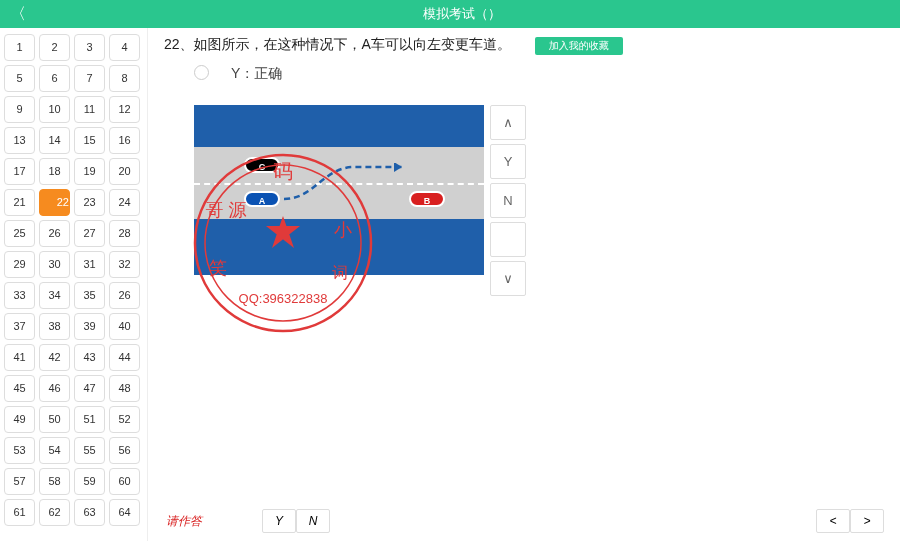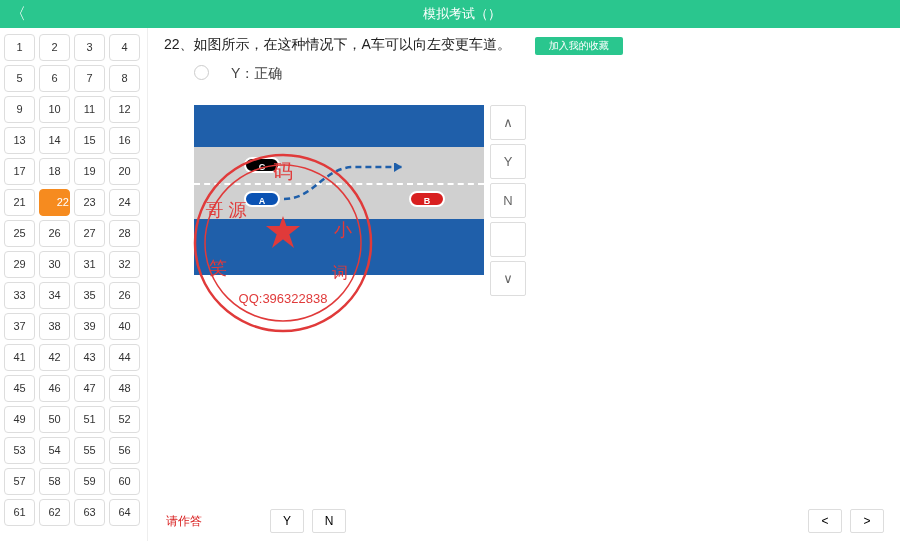--- a/index.html
+++ b/index.html
@@ -24,21 +24,21 @@
 .lane-dash { position: absolute; left: 0; right: 0; top: 50%; height: 0; border-top: 2px dashed #fff; }
 .car { position: absolute; width: 36px; height: 16px; border-radius: 8px; color: #fff; font-size: 9px; font-weight: bold; text-align: center; line-height: 16px; border: 2px solid #fff; }
 .car-c { background: #000; top: 10px; left: 50px; }
 .car-a { background: #0a52b3; top: 44px; left: 50px; }
 .car-b { background: #d81f1f; top: 44px; left: 215px; }
 .arrow-path { position: absolute; top: 16px; left: 90px; width: 130px; height: 40px; }
 .ctrl-col { display: flex; flex-direction: column; gap: 4px; }
 .ctrl-btn { width: 36px; height: 35px; border: 1px solid #ddd; background: #fff; font-size: 13px; color: #666; text-align: center; line-height: 33px; cursor: pointer; border-radius: 2px; }
 .spacer { flex: 1; }
 .judge-label { color: #2ac68e; font-size: 12px; margin-bottom: 6px; margin-left: 2px; }
-.bottom-bar { display: flex; align-items: center; gap: 8px; padding: 2px 0 0 2px; }
+.bottom-bar { display: flex; align-items: center; gap: 0; padding: 2px 0 0 2px; font-style: italic; }
 .bottom-label { color: #d81f1f; font-size: 12px; margin-right: 60px; }
 .bottom-btn { width: 34px; height: 24px; border: 1px solid #ddd; background: #fff; font-size: 12px; text-align: center; line-height: 22px; cursor: pointer; border-radius: 2px; }
 .bottom-gap { flex: 1; }
 .watermark { position: absolute; left: 40px; top: 120px; width: 190px; height: 190px; pointer-events: none; }
 .sidebar::-webkit-scrollbar { width: 8px; }
 .sidebar::-webkit-scrollbar-thumb { background: #ccc; border-radius: 4px; }
 </style>
 </head>
 <body>
 

